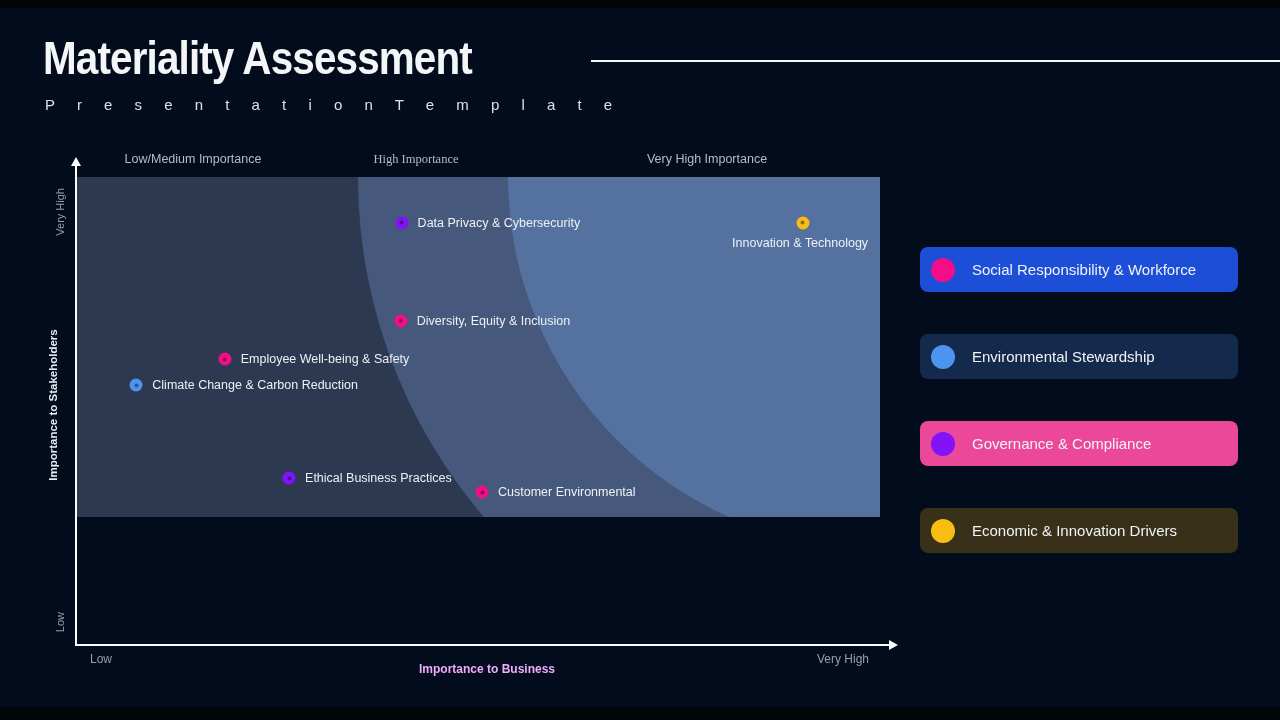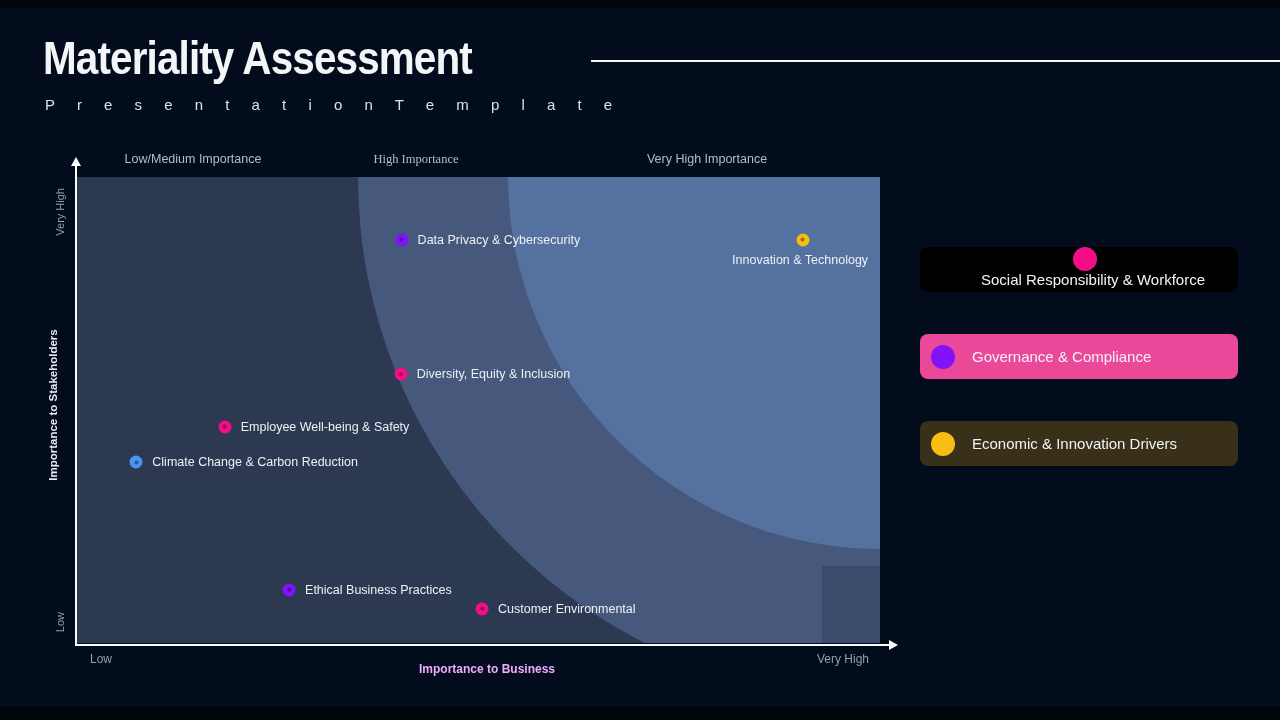--- a/index.html
+++ b/index.html
@@ -32,21 +32,21 @@
   
   .col-header {
     position:absolute; top:152px; transform:translateX(-50%);
     font-size:12.5px; color:#b4bcc7; white-space:nowrap;
   }
   .col-header:nth-of-type(1) { left:193px; }
   .col-header:nth-of-type(2) { left:416px;font-family:Liberation Serif, serif; }
   .col-header:nth-of-type(3) { left:707px; }
 
   .plot {
-    position:absolute; left:76px; top:177px; width:804px; height:466px;
+    position:absolute; left:76px; top:177px; width:804px; height:340px;
     background:#2C3950; overflow:hidden;
   }
   .zone { position:absolute; border-radius:50%; }
   .zone-mid   { width:1044px; height:1044px; left:282px; top:-522px; background:#46587B; }
   .zone-light { width:744px;  height:744px;  left:432px; top:-372px; background:#5571A0; }
   .corner-shade {
     position:absolute; left:746px; top:389px; width:58px; height:77px;
     background:rgba(10,18,38,0.18);
   }
 
@@ -165,23 +165,27 @@
 
   <span class="x-tick min">Low</span>
   <span class="x-tick max">Very High</span>
   <span class="x-title">Importance to Business</span>
 
   <span class="v-text y-tick max">Very High</span>
   <span class="v-text y-tick min">Low</span>
   <span class="v-text y-title">Importance to Stakeholders</span>
 
   <aside class="legend" id="legend">
-      <div class="legend-item" style="background: #000000; flex-direction: column;">
+      <div class="legend-item" style="background: #1d4ed8;">
         <span class="legend-dot" style="background: rgb(244, 13, 135);"></span>
         <span class="legend-label">Social Responsibility &amp; Workforce</span>
+      </div>
+      <div class="legend-item" style="background: rgb(20, 42, 76);">
+        <span class="legend-dot" style="background: rgb(77, 148, 240);"></span>
+        <span class="legend-label">Environmental Stewardship</span>
       </div>
       <div class="legend-item" style="background: #ec4899;">
         <span class="legend-dot" style="background: rgb(130, 18, 247);"></span>
         <span class="legend-label">Governance &amp; Compliance</span>
       </div>
       <div class="legend-item" style="background: rgb(57, 48, 26);">
         <span class="legend-dot" style="background: rgb(247, 189, 19);"></span>
         <span class="legend-label">Economic &amp; Innovation Drivers</span>
       </div>
     </aside>

